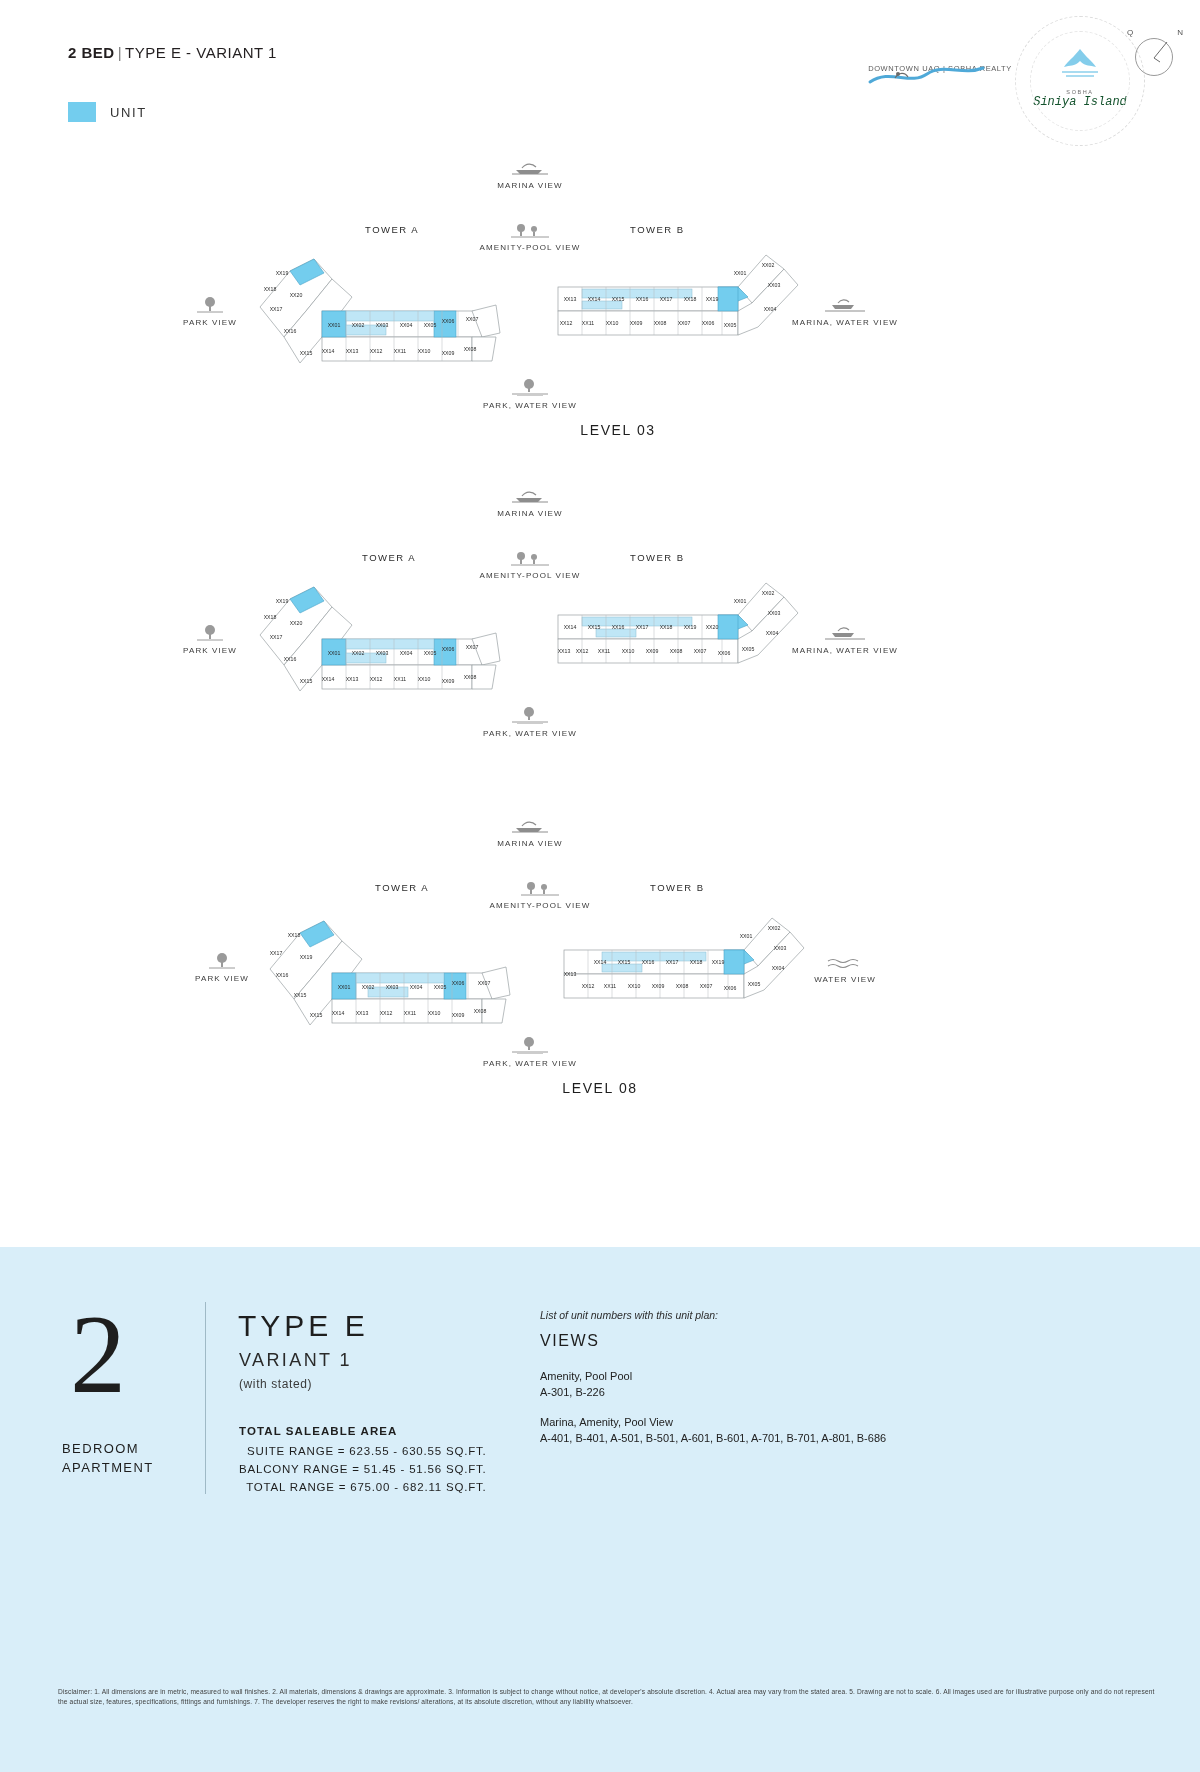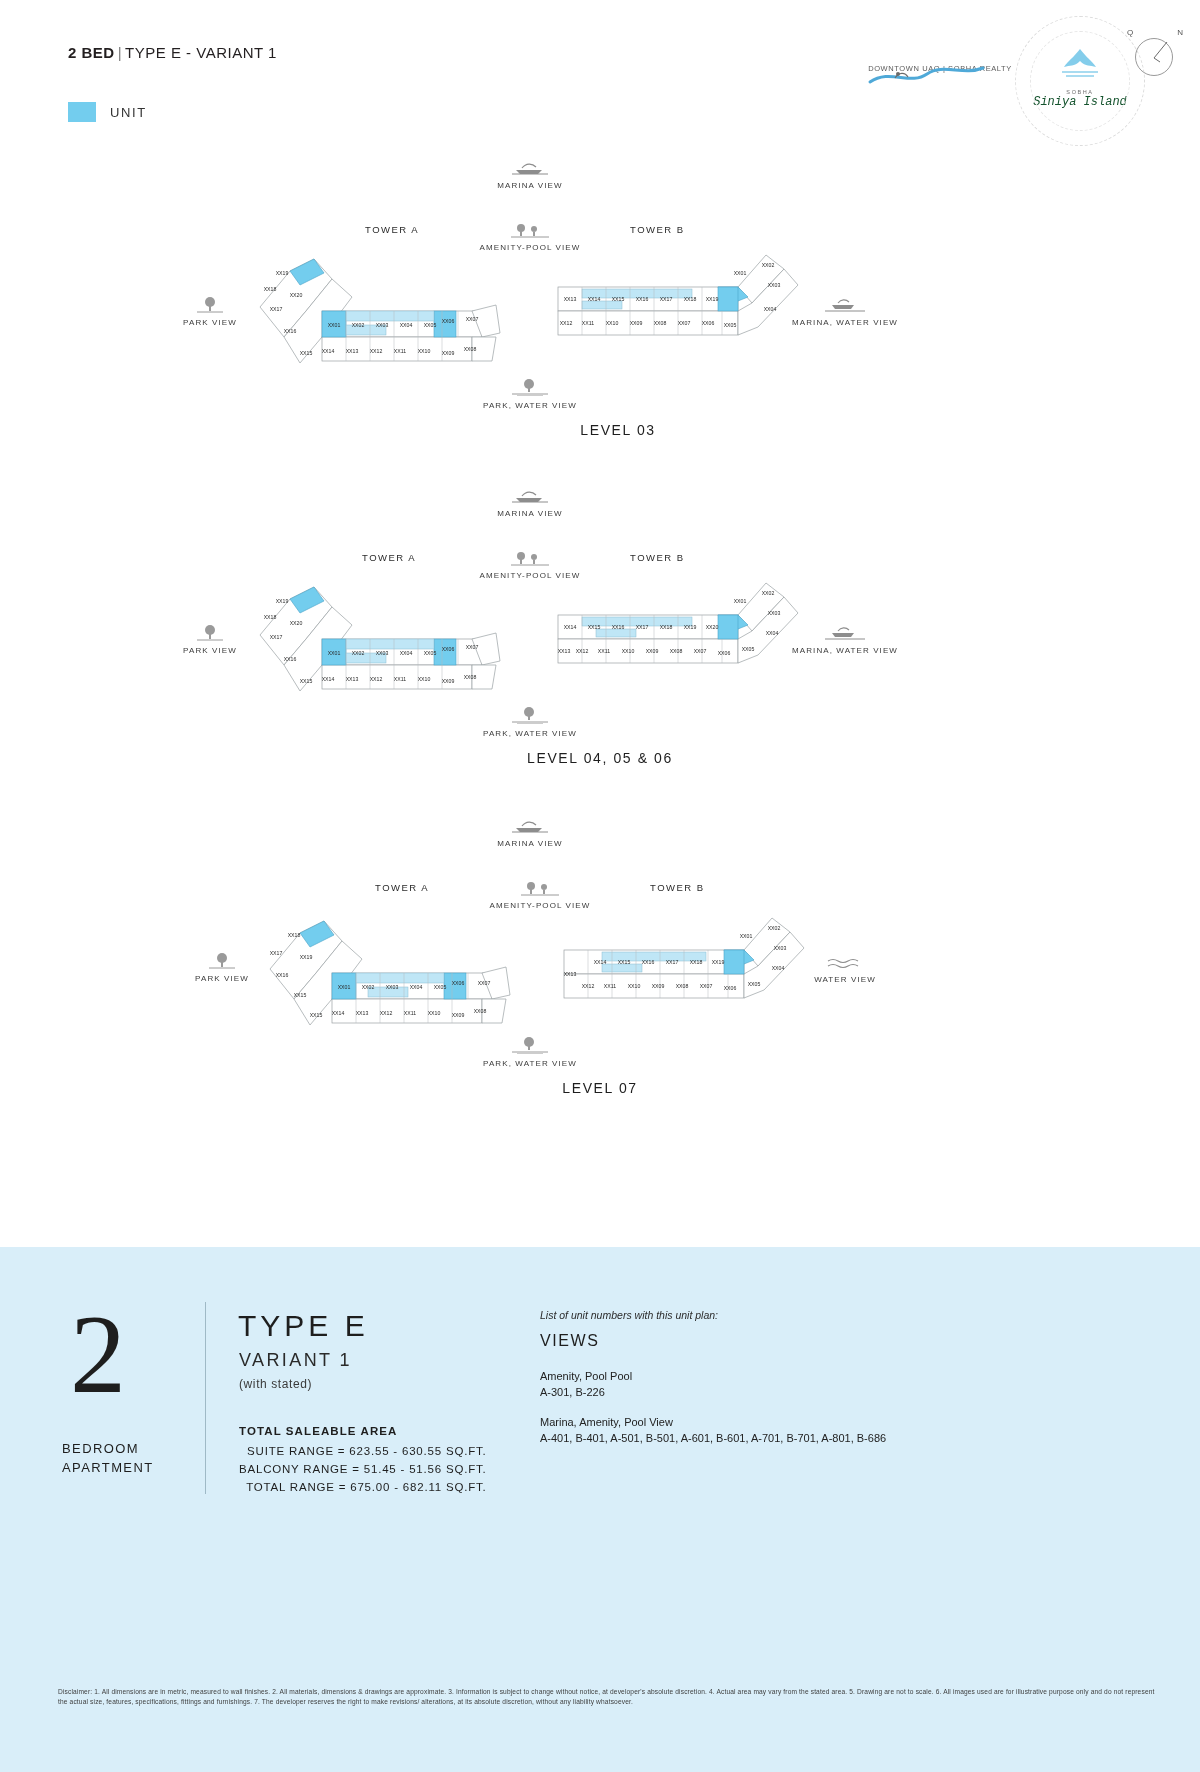--- a/index.html
+++ b/index.html
@@ -420,21 +420,20 @@
           <text x="124" y="80">XX08</text>
           <text x="100" y="80">XX09</text>
           <text x="76" y="80">XX10</text>
           <text x="52" y="80">XX11</text>
           <text x="30" y="80">XX12</text>
           <text x="12" y="80">XX13</text>
         </g>
       </svg>
     </div>
 
-    <div class="level-title" style="top:272px;">LEVEL 04, 05 &amp; 06</div>
   </div>
 
   <div class="level-block" style="top:808px;height:300px">
 
     <div class="view-label" style="left:465px; top:8px; width:130px;">
       <svg width="40" height="18" viewBox="0 0 40 18">
         <path d="M6 12 h26 l-4 4 H10 Z" fill="#8d8d8d"></path>
         <path d="M12 10 c4-5 10-5 14-1" stroke="#8d8d8d" stroke-width="1.2" fill="none"></path>
         <path d="M2 16 h36" stroke="#8d8d8d" stroke-width="1"></path>
       </svg>
@@ -566,21 +565,21 @@
           <text x="124" y="80">XX08</text>
           <text x="100" y="80">XX09</text>
           <text x="76" y="80">XX10</text>
           <text x="52" y="80">XX11</text>
           <text x="30" y="80">XX12</text>
           <text x="12" y="68">XX13</text>
         </g>
       </svg>
     </div>
 
-    <div class="level-title" style="top:272px;">LEVEL 07</div>
+    <div class="level-title" style="top:272px;">LEVEL 08</div>
   </div>
 
   <div class="footer">
     <div class="footer-inner">
       <div class="big-num">2</div>
       <div class="bedroom-txt">
         <div>BEDROOM</div>
         <div>APARTMENT</div>
       </div>
       <div class="vrule"></div>

